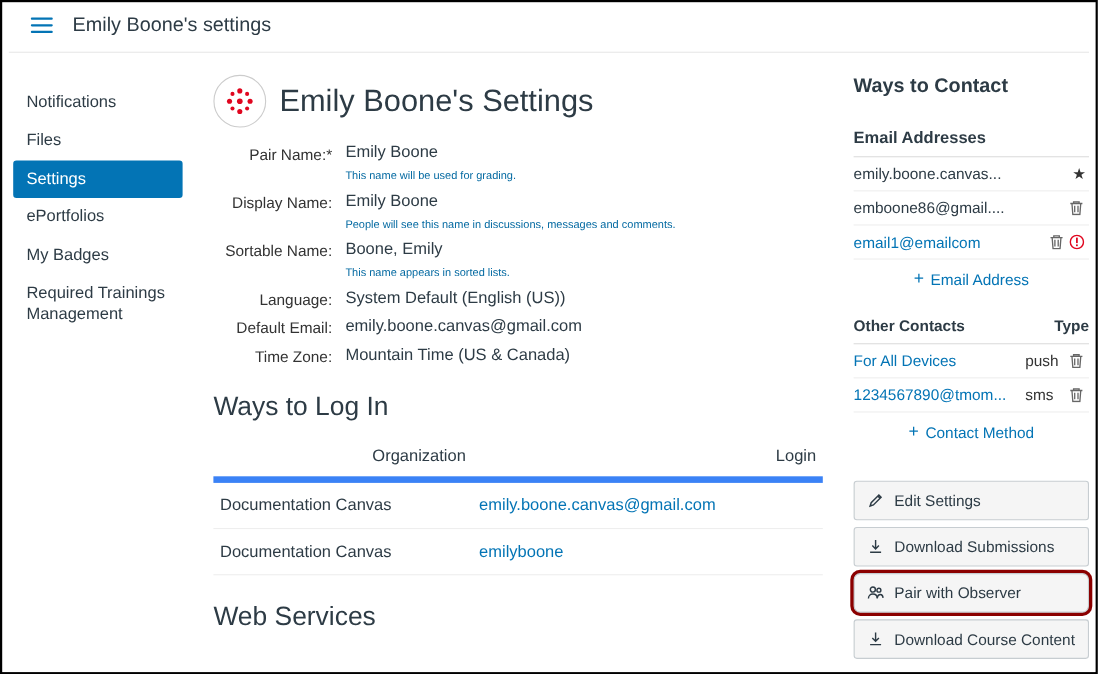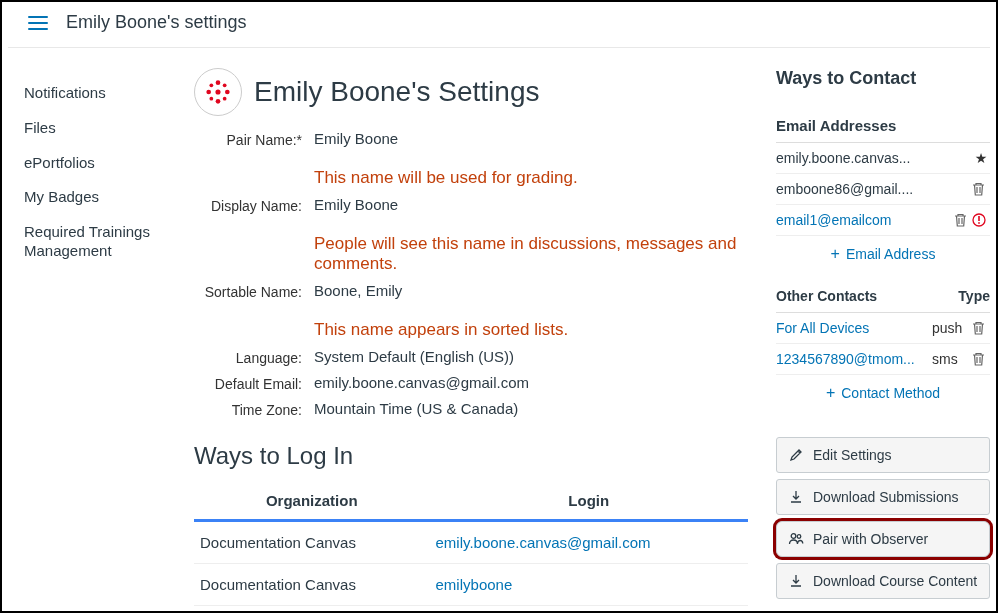--- a/index.html
+++ b/index.html
@@ -15,24 +15,24 @@
 .sidebar a.active { background: #0374b5; color: #fff; }
 .main { flex: 1; padding: 0 22px; min-width: 0; }
 .settings-header { display: flex; align-items: center; margin-bottom: 14px; }
 .avatar-ring { width: 48px; height: 48px; border: 1px solid #ccc; border-radius: 50%; display: flex; align-items: center; justify-content: center; margin-right: 12px; }
 .avatar-inner { width: 28px; height: 28px; }
 .settings-h1 { font-size: 28px; font-weight: 400; color: #2d3b45; }
 .field-row { display: flex; margin-bottom: 8px; }
 .field-label { width: 120px; text-align: right; padding-right: 12px; color: #333; padding-top: 2px; font-size: 14px; }
 .field-body { flex: 1; }
 .field-value { font-size: 15px; color: #2d3b45; }
-.field-hint { font-size: 17px; color: #c2410c; margin-top: 21px; }
+.field-hint { font-size: 10px; color: #0369a1; margin-top: 8px; }
 h2 { font-size: 24px; font-weight: 400; margin: 24px 0 12px 0; color: #2d3b45; }
 table.login { width: 100%; border-collapse: collapse; }
-table.login th { text-align: center; font-weight: 700; padding: 10px 6px; border-bottom: 3px solid #3b82f6; font-size: 15px; }
+table.login th { text-align: right; font-weight: 400; padding: 10px 6px; border-bottom: 6px solid #3b82f6; font-size: 15px; }
 table.login td { padding: 12px 6px; border-bottom: 1px solid #eee; font-size: 15px; }
 table.login td a { color: #0374b5; text-decoration: none; }
 .right { width: 220px; flex-shrink: 0; padding-left: 6px; }
 .right h3 { font-size: 18px; font-weight: 700; margin-bottom: 20px; }
 .right h4 { font-size: 15px; font-weight: 700; padding: 8px 0; border-bottom: 1px solid #ddd; }
 .contact-row { display: flex; align-items: center; justify-content: space-between; padding: 7px 0; border-bottom: 1px solid #eee; font-size: 14px; }
 .contact-row .addr { flex: 1; min-width: 0; white-space: nowrap; overflow: hidden; text-overflow: ellipsis; padding-right: 4px; }
 .contact-row .addr.link { color: #0374b5; cursor: pointer; }
 .contact-row .icn { width: 18px; text-align: center; color: #555; cursor: pointer; }
 .contact-row .icn.star { color: #333; }
@@ -60,20 +60,21 @@
         <span></span>
         <span></span>
       </div>
     <div class="page-title">Emily Boone's settings</div>
   </div>
 
   <div class="layout">
     <nav class="sidebar">
       <a>Notifications</a>
       <a>Files</a>
+      <a class="active">Settings</a>
       <a>ePortfolios</a>
       <a>My Badges</a>
       <a>Required Train­ings Management</a>
     </nav>
 
     <main class="main">
       <div class="settings-header">
         <div class="avatar-ring">
           <svg class="avatar-inner" viewBox="0 0 24 24">
             <g fill="#e0061f">

